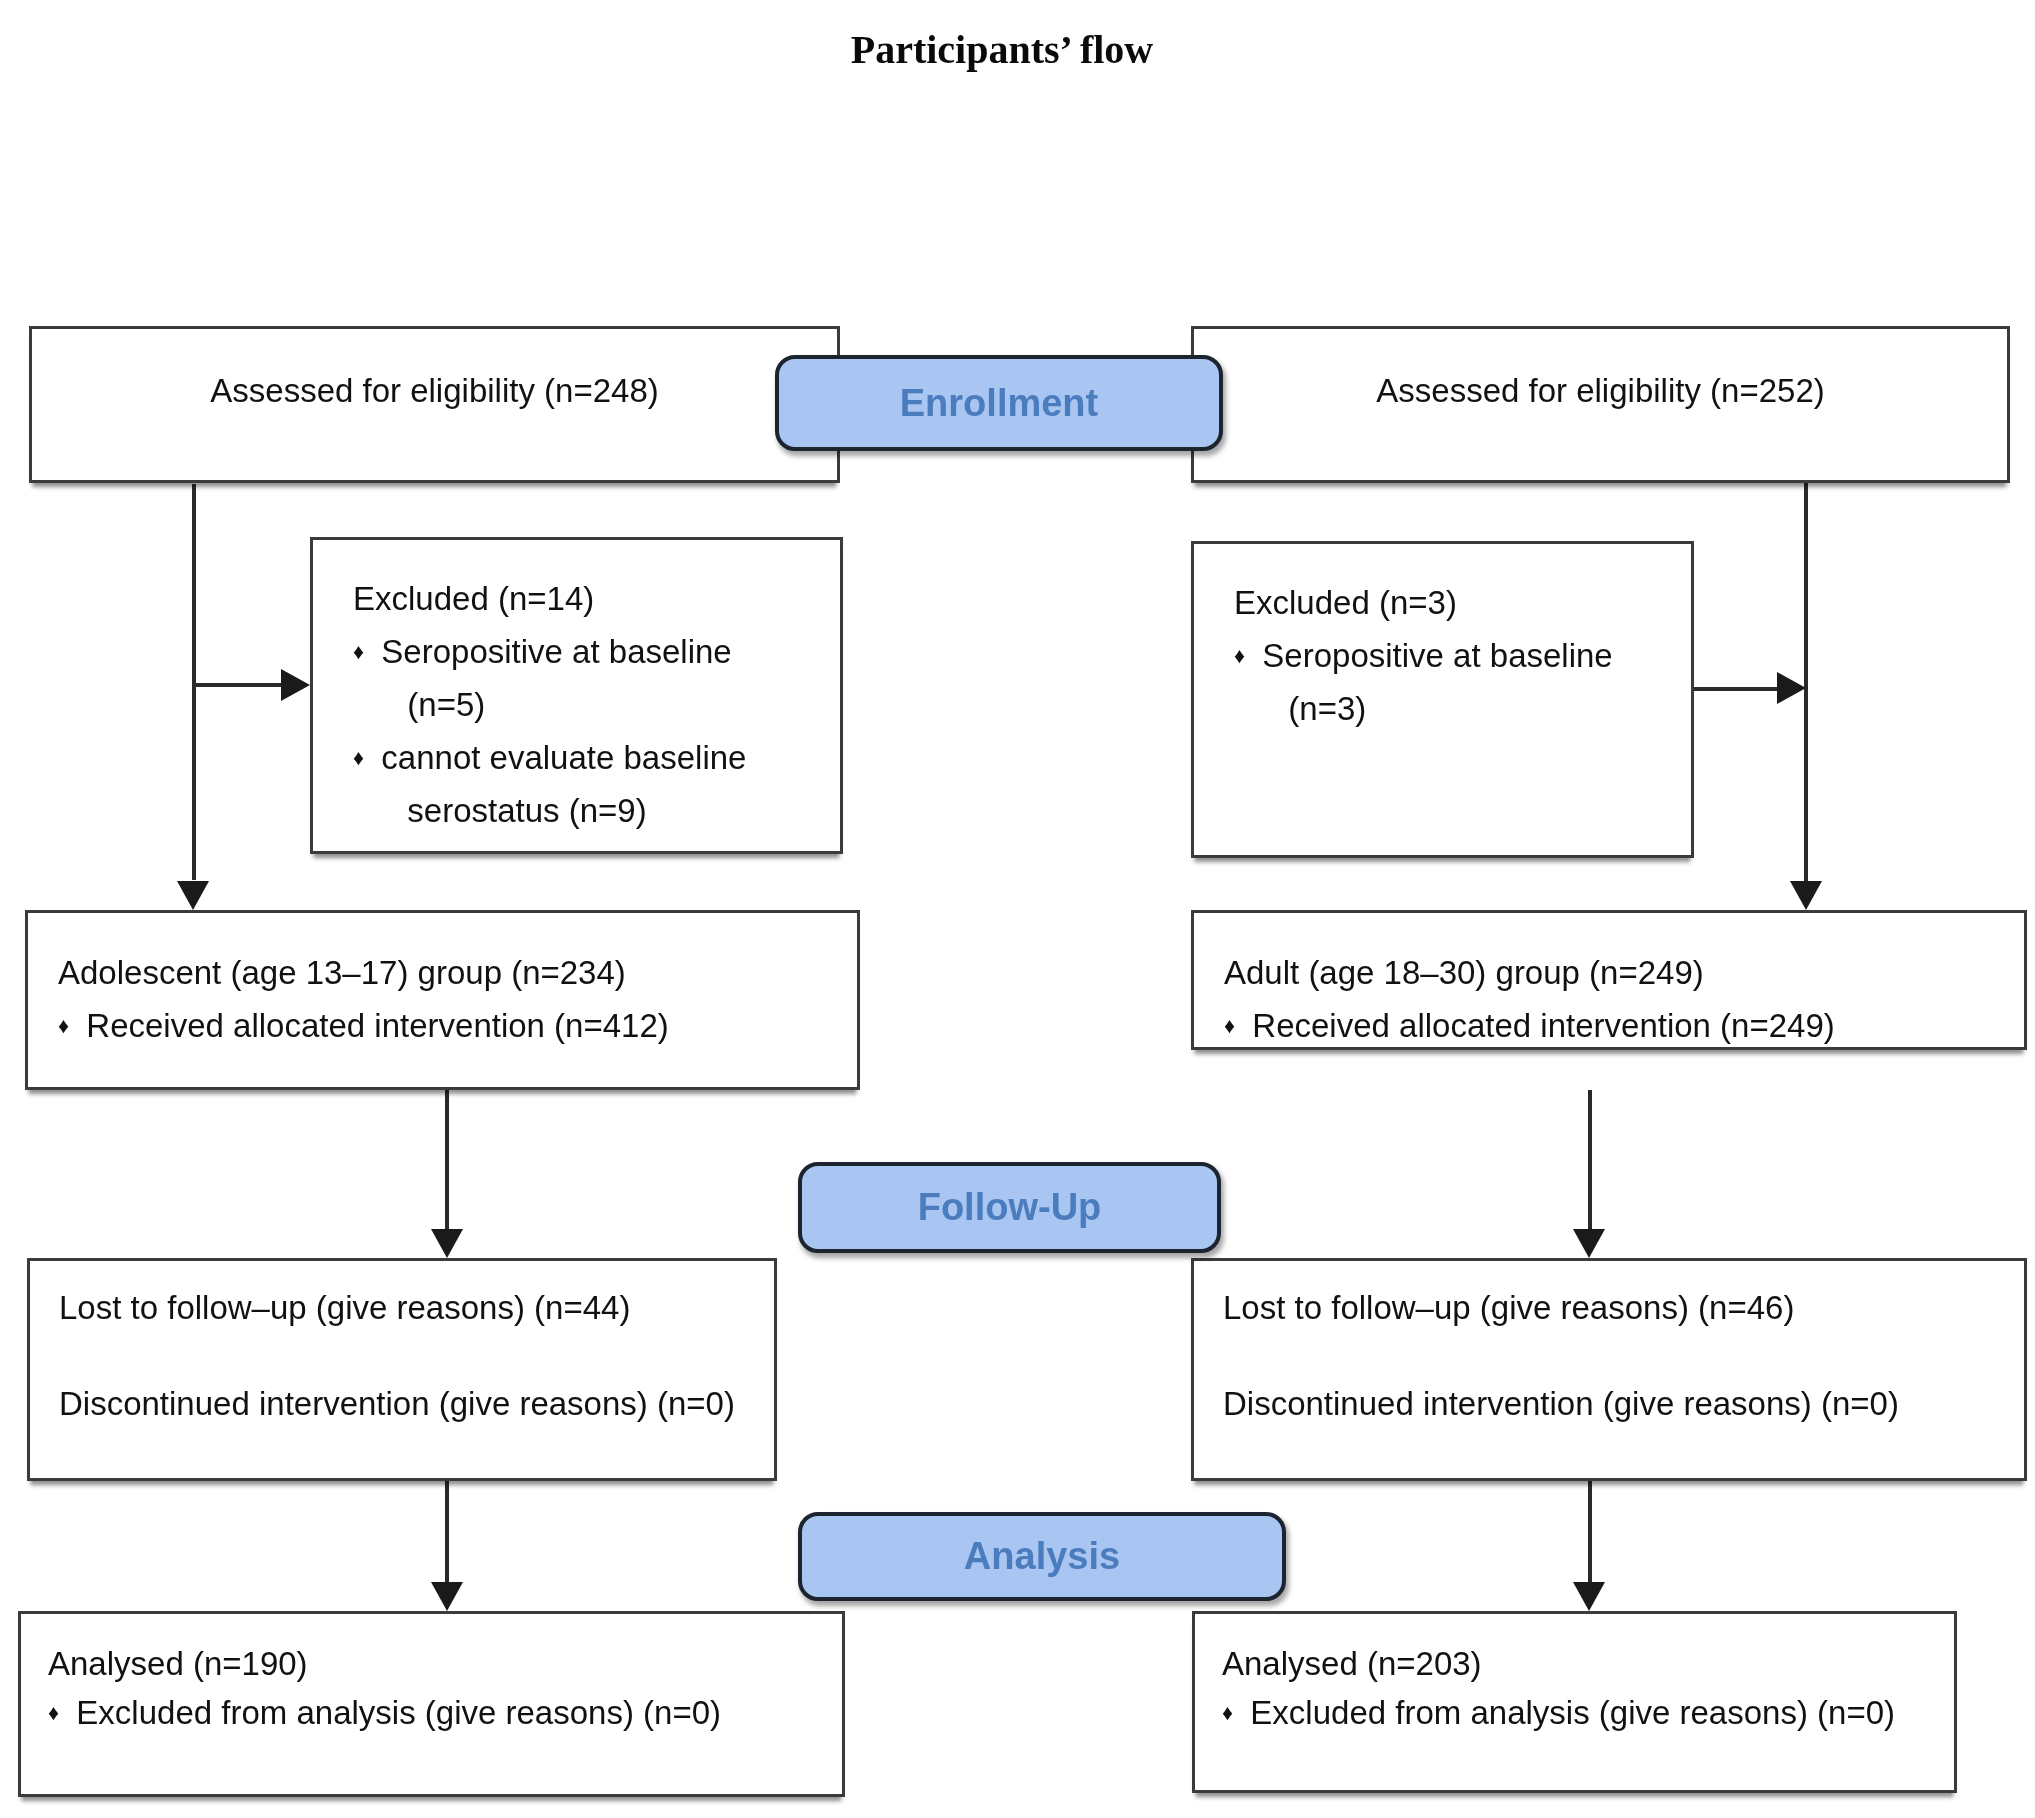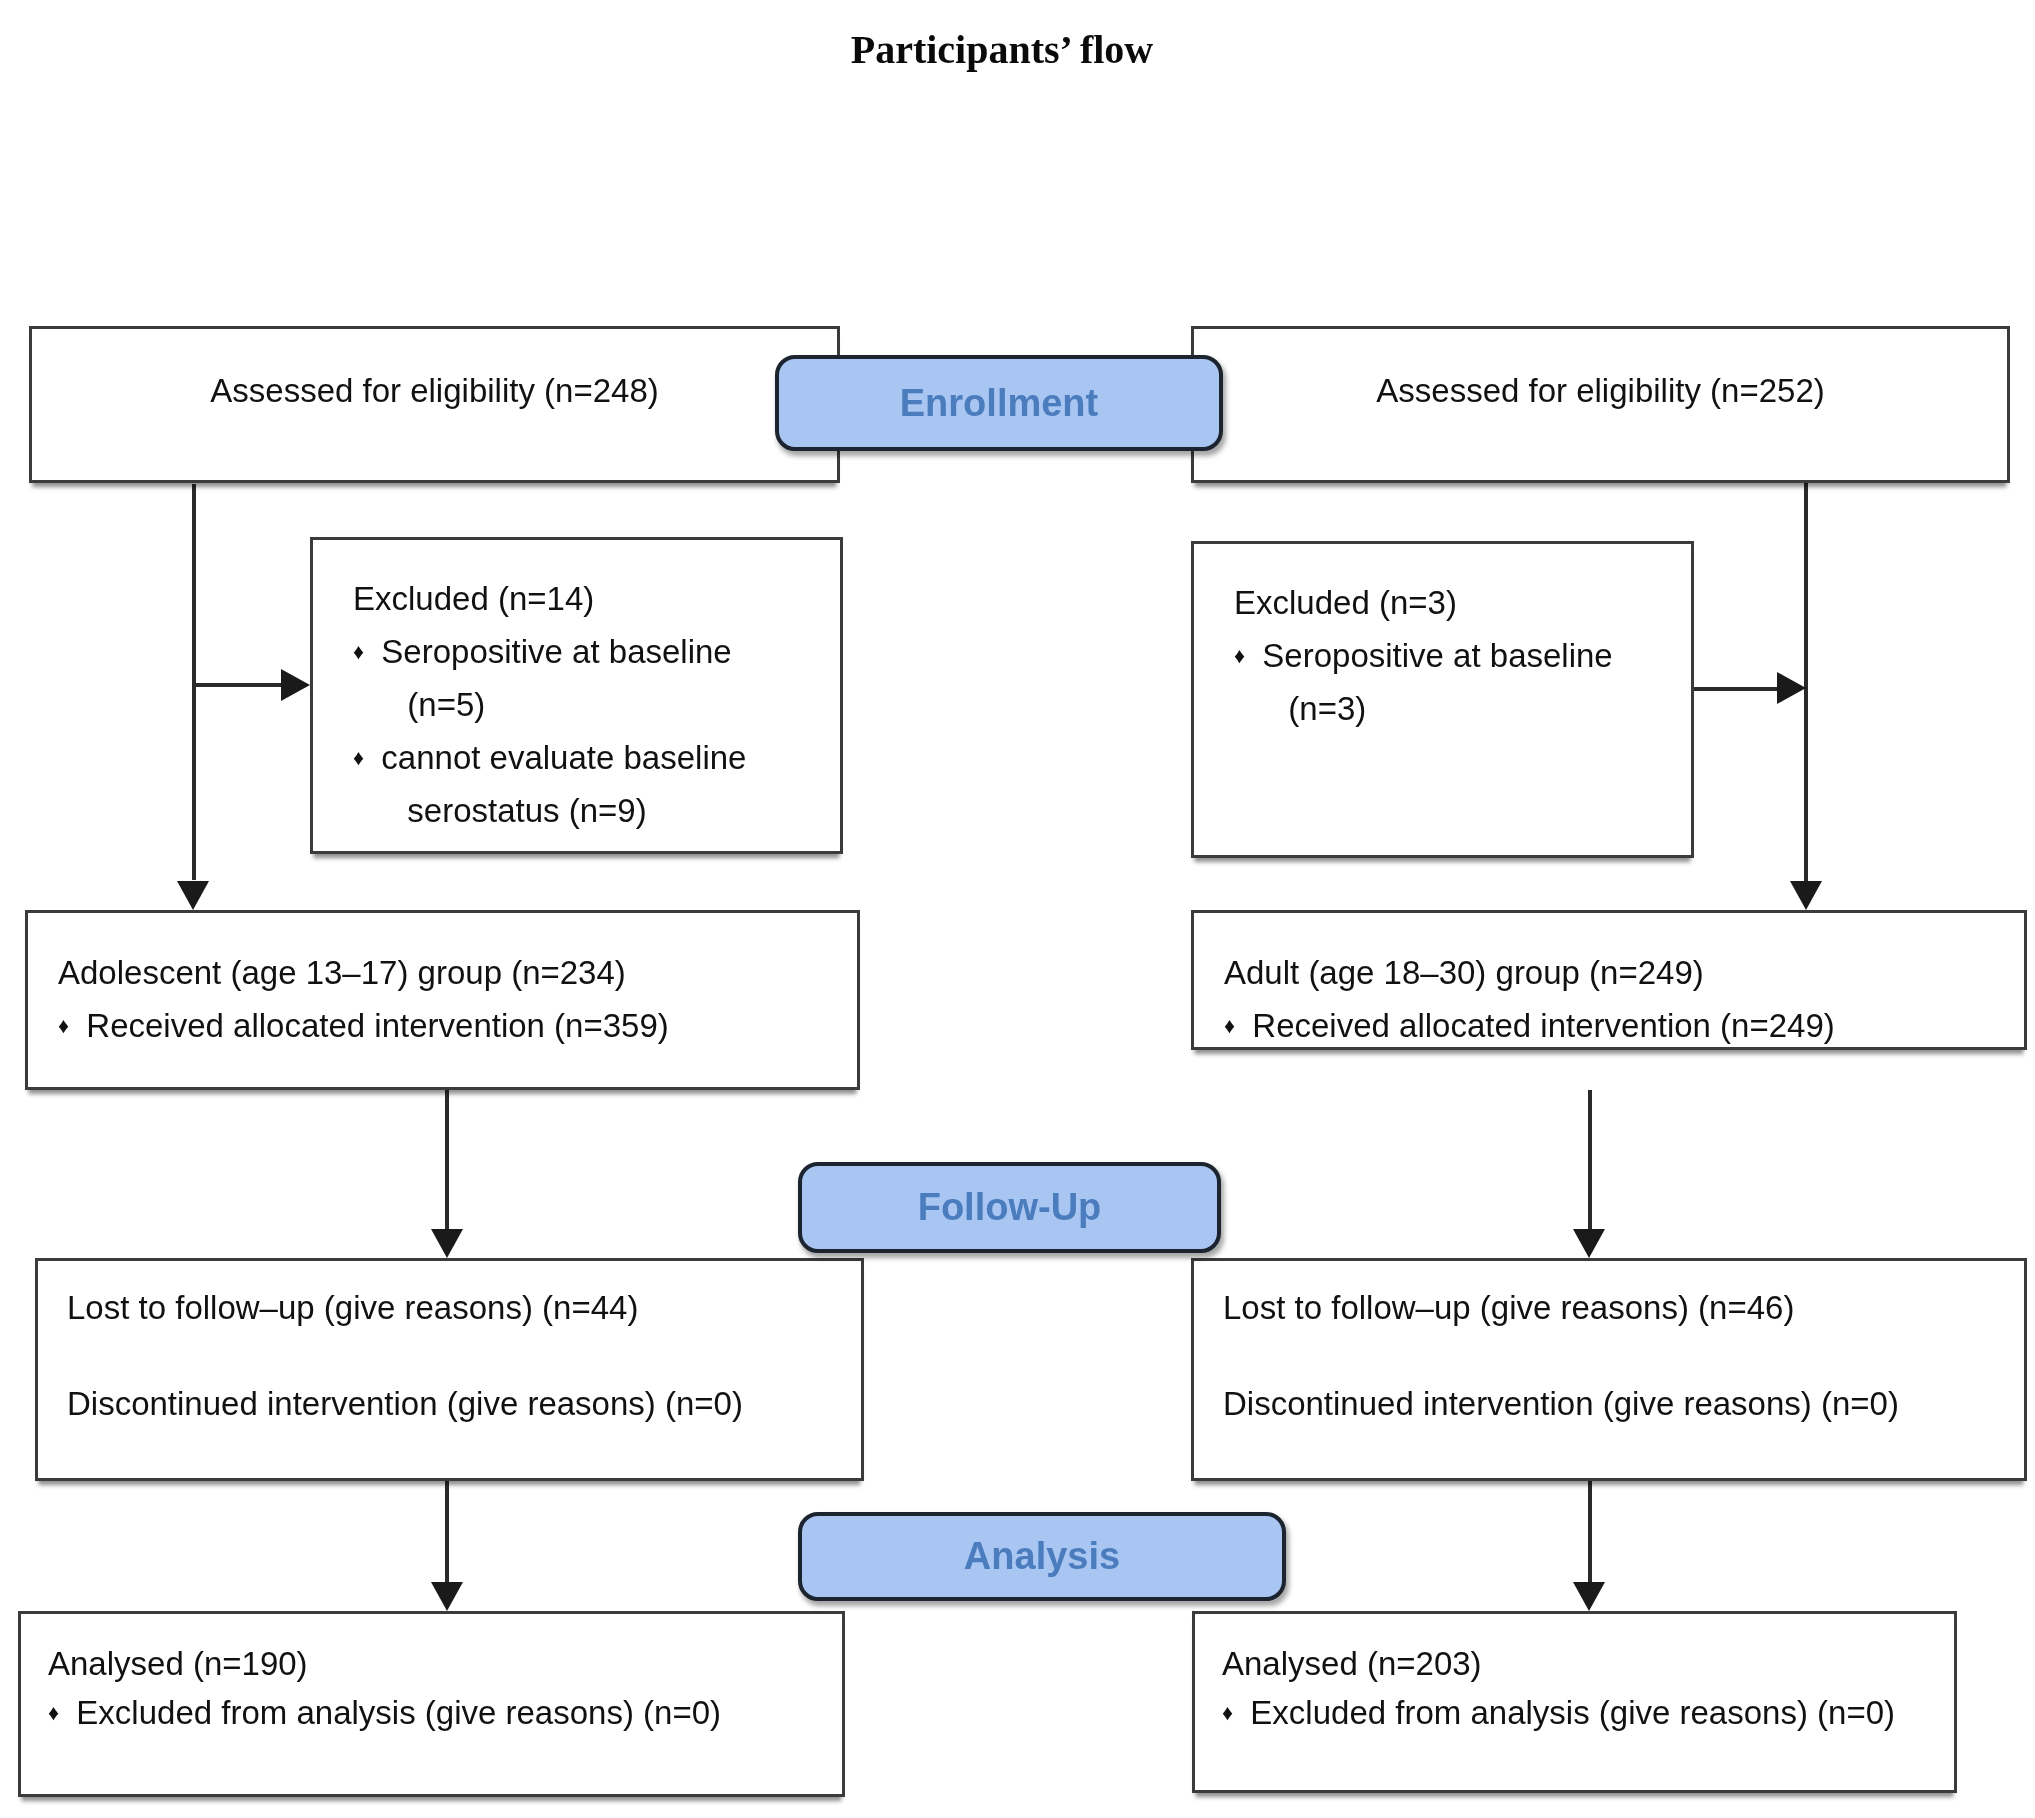--- a/index.html
+++ b/index.html
@@ -133,42 +133,42 @@
         <div class="line">Seropositive at baseline</div>
         <div class="line cont">(n=3)</div>
       </div>
     </div>
   </div>
 
   <div class="box pad-alloc" style="left:25px; top:910px; width:835px; height:180px;">
     <div class="line">Adolescent (age 13–17) group (n=234)</div>
     <div class="brow">
       <span class="bullet">♦</span>
-      <div class="line">Received allocated intervention (n=359)</div>
+      <div class="line">Received allocated intervention (n=412)</div>
     </div>
   </div>
 
   <div class="box pad-alloc" style="left:1191px; top:910px; width:836px; height:140px;">
     <div class="line">Adult (age 18–30) group (n=249)</div>
     <div class="brow">
       <span class="bullet">♦</span>
       <div class="line">Received allocated intervention (n=249)</div>
     </div>
   </div>
 
   <div class="vline" style="left:445px; top:1090px; height:141px;"></div>
   <div class="arr-down" style="left:431px; top:1229px;"></div>
   <div class="vline" style="left:1588px; top:1090px; height:141px;"></div>
   <div class="arr-down" style="left:1573px; top:1229px;"></div>
 
   <div class="badge" style="left:798px; top:1162px; width:423px; height:91px;">
     <span>Follow-Up</span>
   </div>
 
-  <div class="box pad-follow" style="left:27px; top:1258px; width:829px; height:223px;margin-left:8px;">
+  <div class="box pad-follow" style="left:27px; top:1258px; width:750px; height:223px;">
     <div class="line">Lost to follow–up (give reasons) (n=44)</div>
     <div class="line gap-follow">Discontinued intervention (give reasons) (n=0)</div>
   </div>
 
   <div class="box pad-follow" style="left:1191px; top:1258px; width:836px; height:223px;">
     <div class="line">Lost to follow–up (give reasons) (n=46)</div>
     <div class="line gap-follow">Discontinued intervention (give reasons) (n=0)</div>
   </div>
 
   <div class="vline" style="left:445px; top:1481px; height:102px;"></div>

